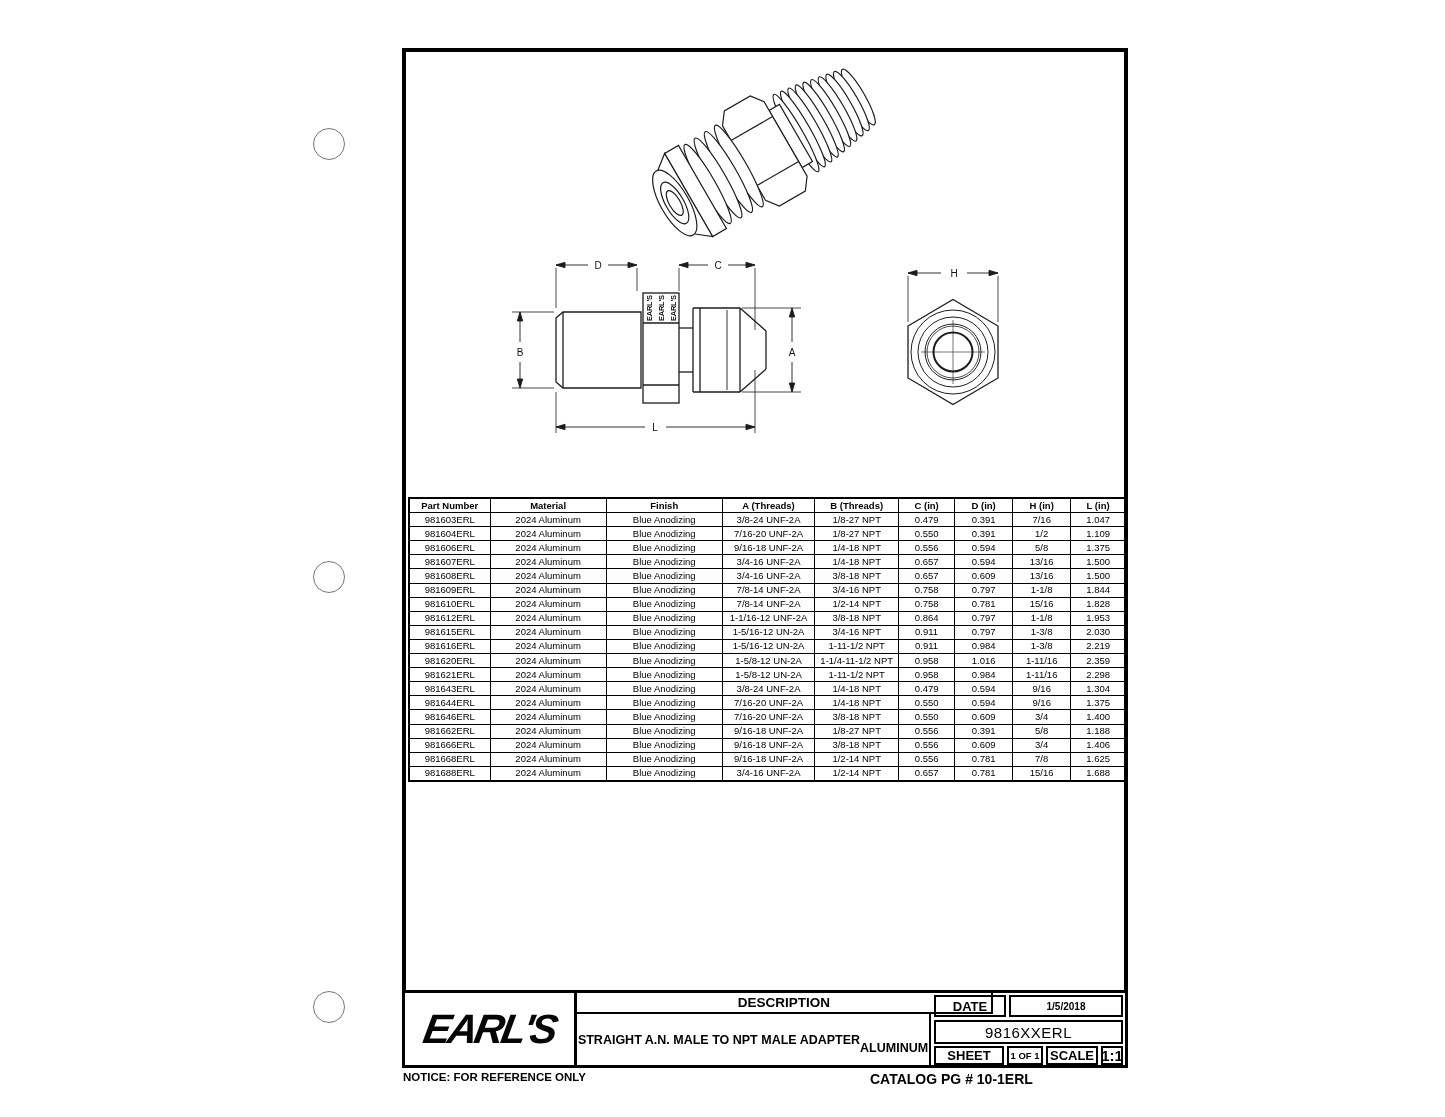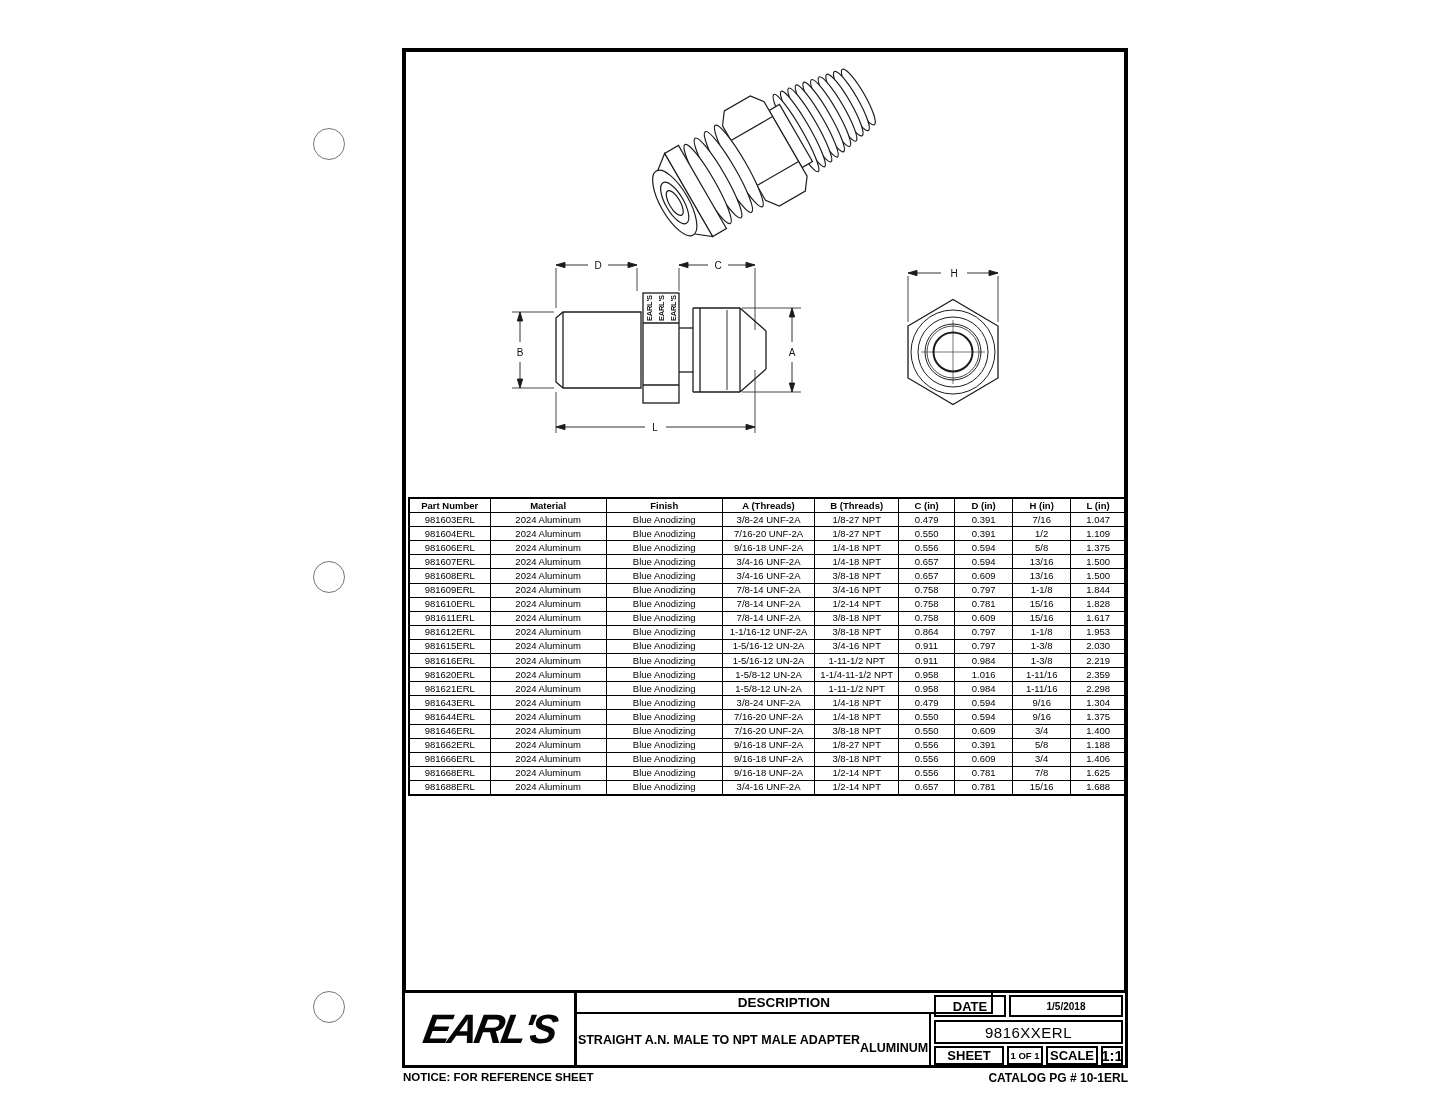--- a/index.html
+++ b/index.html
@@ -41,22 +41,22 @@
   #sheet-label-box{left:529px;top:53px;width:70px;height:19px;border:2px solid #000;
                    font-size:13px;font-weight:bold;}
   #sheet-value-box{left:602px;top:53px;width:36px;height:19px;border:2px solid #000;
                    font-size:9.5px;font-weight:bold;}
   #scale-label-box{left:641px;top:53px;width:52px;height:19px;border:2px solid #000;
                    font-size:13px;font-weight:bold;}
   #scale-value-box{left:696px;top:53px;width:22px;height:19px;border:2px solid #000;
                    font-size:15px;font-weight:bold;}
 
   #notice-text{position:absolute;left:403px;top:1071px;font-size:11.5px;font-weight:bold;}
-  #catalog-text{position:absolute;left:870px;top:1071px;width:258px;text-align:right;
-                font-size:12px;font-weight:bold;}
+  #catalog-text{position:absolute;left:870px;top:1071px;width:258px;text-align:left;
+                font-size:14px;font-weight:bold;}
 </style>
 </head>
 <body>
 
 <div id="canvas">
 
   <div class="hole" style="left:313px;top:128px;"></div>
   <div class="hole" style="left:313px;top:561px;"></div>
   <div class="hole" style="left:313px;top:991px;"></div>
 
@@ -290,31 +290,20 @@
         <tr>
           <td>981610ERL</td>
           <td>2024 Aluminum</td>
           <td>Blue Anodizing</td>
           <td>7/8-14 UNF-2A</td>
           <td>1/2-14 NPT</td>
           <td>0.758</td>
           <td>0.781</td>
           <td>15/16</td>
           <td>1.828</td>
-        </tr>
-        <tr>
-          <td>981611ERL</td>
-          <td>2024 Aluminum</td>
-          <td>Blue Anodizing</td>
-          <td>7/8-14 UNF-2A</td>
-          <td>3/8-18 NPT</td>
-          <td>0.758</td>
-          <td>0.609</td>
-          <td>15/16</td>
-          <td>1.617</td>
         </tr>
         <tr>
           <td>981612ERL</td>
           <td>2024 Aluminum</td>
           <td>Blue Anodizing</td>
           <td>1-1/16-12 UNF-2A</td>
           <td>3/8-18 NPT</td>
           <td>0.864</td>
           <td>0.797</td>
           <td>1-1/8</td>
@@ -455,16 +444,16 @@
     </div>
     <div id="date-label-box" class="abs">DATE</div>
     <div id="date-value-box" class="abs">1/5/2018</div>
     <div id="part-number-box" class="abs">9816XXERL</div>
     <div id="sheet-label-box" class="abs">SHEET</div>
     <div id="sheet-value-box" class="abs">1 OF 1</div>
     <div id="scale-label-box" class="abs">SCALE</div>
     <div id="scale-value-box" class="abs">1:1</div>
   </div>
 
-  <div id="notice-text">NOTICE: FOR REFERENCE SHEET</div>
+  <div id="notice-text">NOTICE: FOR REFERENCE ONLY</div>
   <div id="catalog-text">CATALOG PG # 10-1ERL</div>
 
 </div>
 
 </body></html>

